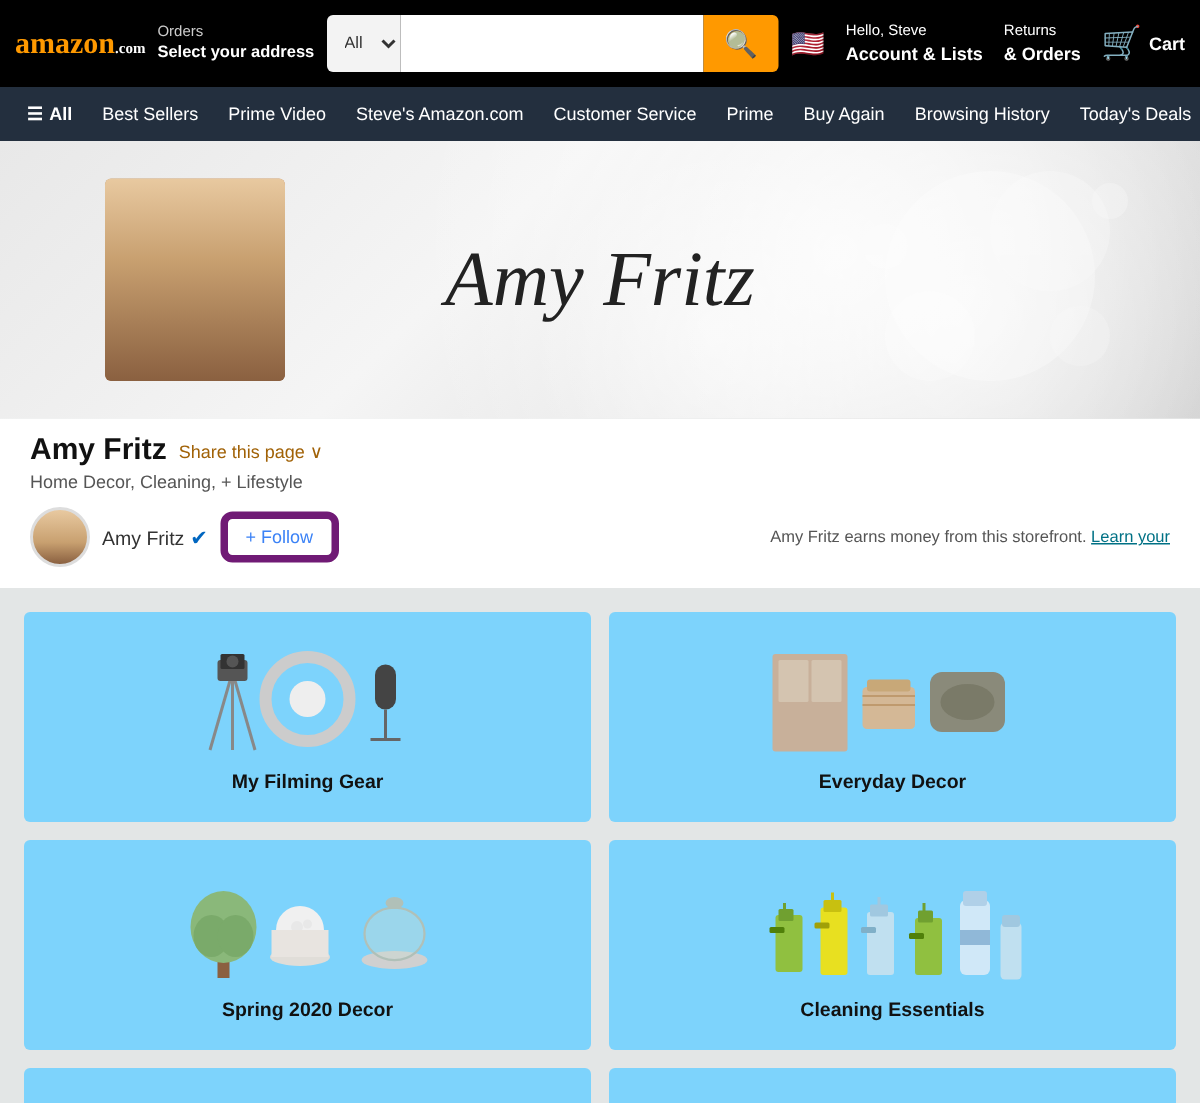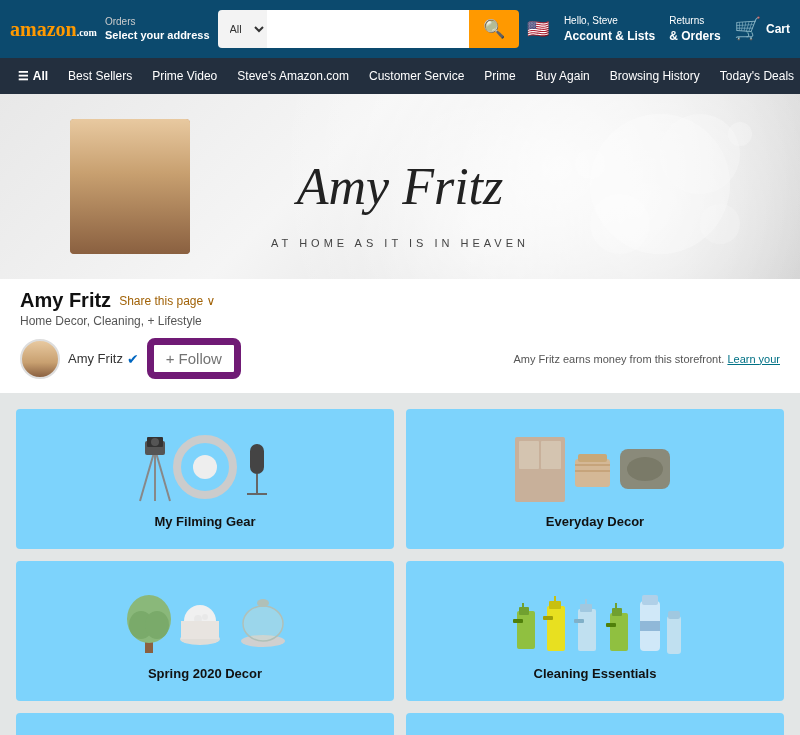--- a/index.html
+++ b/index.html
@@ -1,20 +1,20 @@
 <!DOCTYPE html>
 <html><head>
   <meta charset="utf-8">
   <style>
     * { margin: 0; padding: 0; box-sizing: border-box; }
     body { font-family: Arial, sans-serif; font-size: 13px; background: #e3e6e6; width: 800px; }
 
     
     .top-bar {
-      background: #0c4a6e;
+      background: #000000;
       color: white;
       display: flex;
       align-items: center;
       padding: 8px 10px;
       gap: 8px;
       height: 58px;
     }
     .amazon-logo {
       font-size: 20px;
       font-weight: bold;
@@ -193,26 +193,26 @@
       gap: 4px;
       font-size: 13px;
       color: #333;
     }
     .verified-icon {
       color: #0066c0;
       font-size: 14px;
     }
     .follow-btn {
       background: white;
-      border: 7px solid #701a75;
+      border: 5px solid #701a75;
       border-radius: 8px;
       padding: 5px 12px;
-      font-size: 15px;
+      font-size: 12px;
       cursor: pointer;
-      color: #737373;
+      color: #3b82f6;
     }
     .storefront-notice {
       font-size: 11px;
       color: #555;
     }
     .storefront-notice a { color: #007185; }
 
     
     .main-content {
       background: #e3e6e6;
@@ -313,21 +313,20 @@
     <circle cx="180" cy="120" r="20" fill="rgba(255,255,255,0.3)"></circle>
     <circle cx="50" cy="60" r="15" fill="rgba(255,255,255,0.3)"></circle>
     <circle cx="200" cy="30" r="12" fill="rgba(255,255,255,0.4)"></circle>
   </svg>
   <div class="banner-profile-img">
     <div class="profile-silhouette"></div>
   </div>
   <div style="z-index:1;text-align:center;">
     <div class="banner-title">Amy Fritz</div>
   </div>
-  <div class="banner-subtitle">AT HOME AS IT IS IN HEAVEN</div>
 </div>
 
 <div class="profile-section">
   <div class="profile-name-row">
     <span class="profile-name">Amy Fritz</span>
     <span class="share-link">Share this page ∨</span>
   </div>
   <div class="profile-cats">Home Decor, Cleaning, + Lifestyle</div>
   <div class="profile-row">
     <div class="profile-left">

